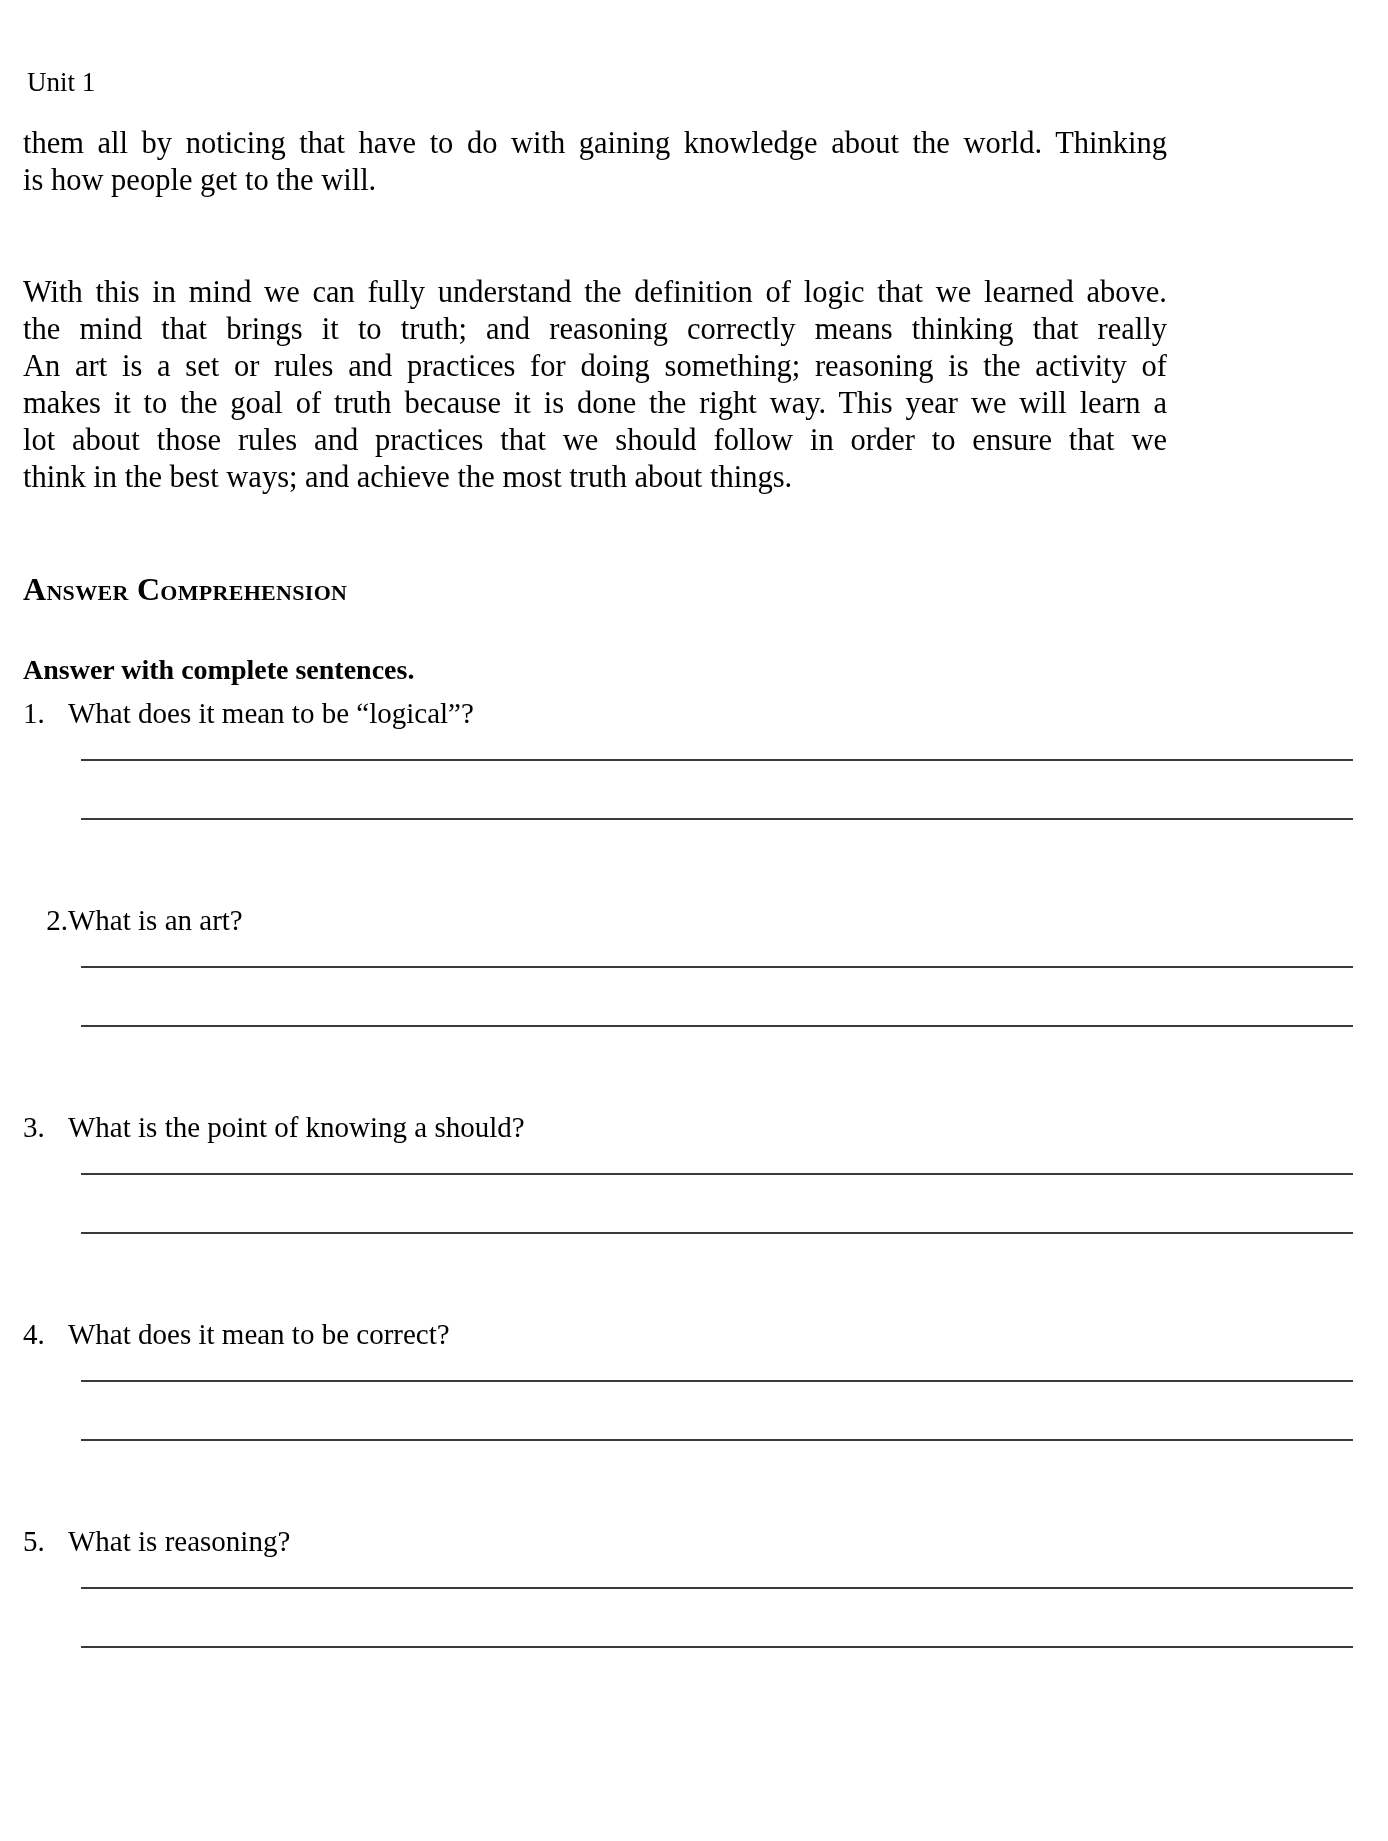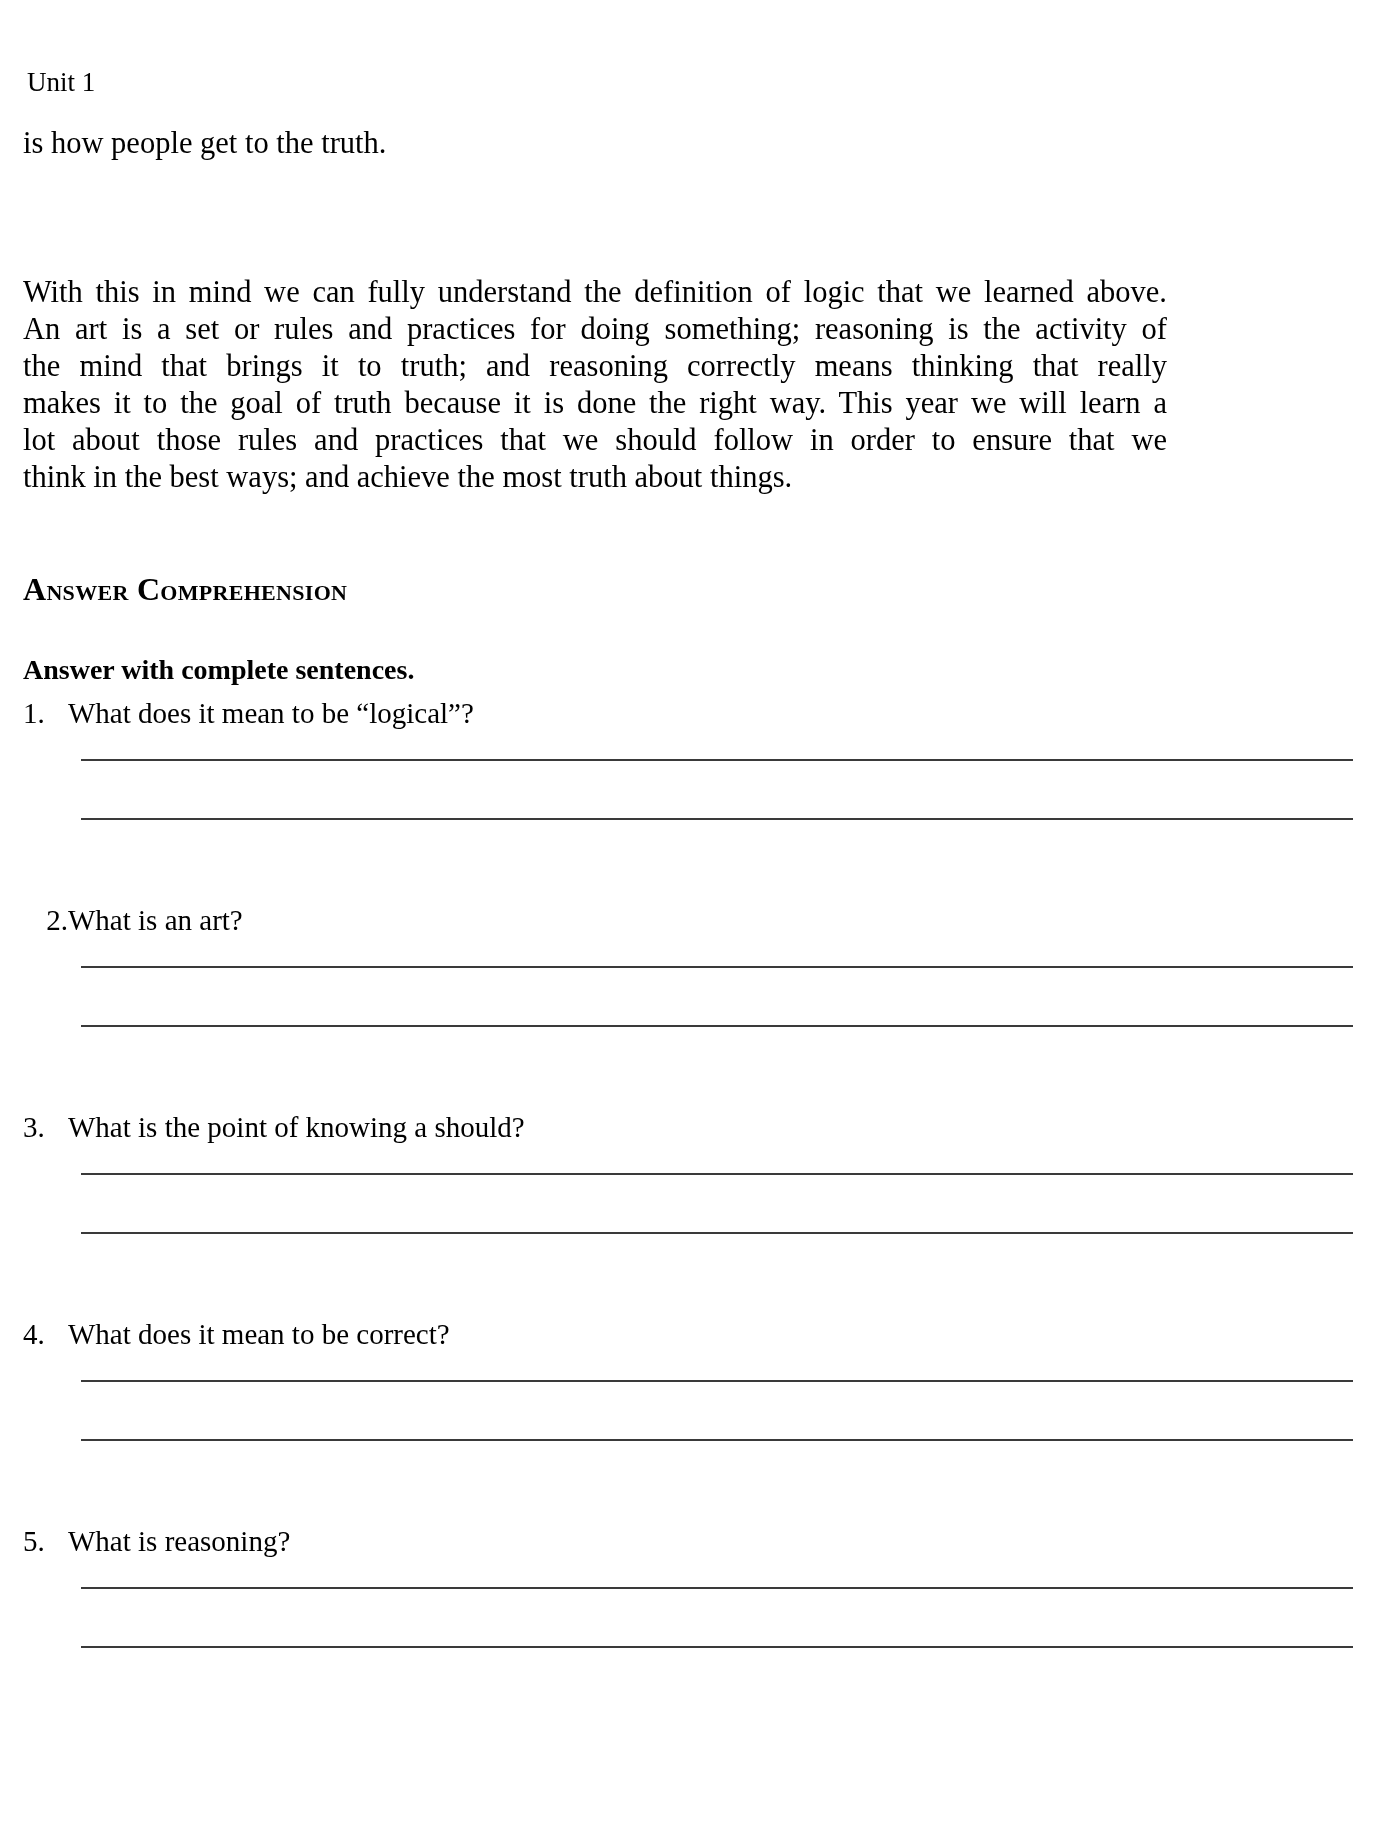--- a/index.html
+++ b/index.html
@@ -95,26 +95,27 @@
 </style>
 </head>
 <body>
 
 <div>
   <p class="page-header">Unit 1</p>
 </div>
 
 <div>
   <p class="para" id="para-1">
-    <span class="ln last">is how people get to the truth.</span>
+    <span class="ln">them all by noticing that have to do with gaining knowledge about the world.  Thinking</span>
+    <span class="ln last">is how people get to the will.</span>
   </p>
   <p class="para" id="para-2">
     <span class="ln">With this in mind we can fully understand the definition of logic that we learned above.</span>
+    <span class="ln">the mind that brings it to truth; and reasoning correctly means thinking that really</span>
     <span class="ln">An art is a set or rules and practices for doing something; reasoning is the activity of</span>
-    <span class="ln">the mind that brings it to truth; and reasoning correctly means thinking that really</span>
     <span class="ln">makes it to the goal of truth because it is done the right way.  This year we will learn a</span>
     <span class="ln">lot about those rules and practices that we should follow in order to ensure that we</span>
     <span class="ln last">think in the best ways; and achieve the most truth about things.</span>
   </p>
 </div>
 
 <div>
   <h2 class="section-heading">Answer Comprehension</h2>
   <p class="instructions">Answer with complete sentences.</p>
 

